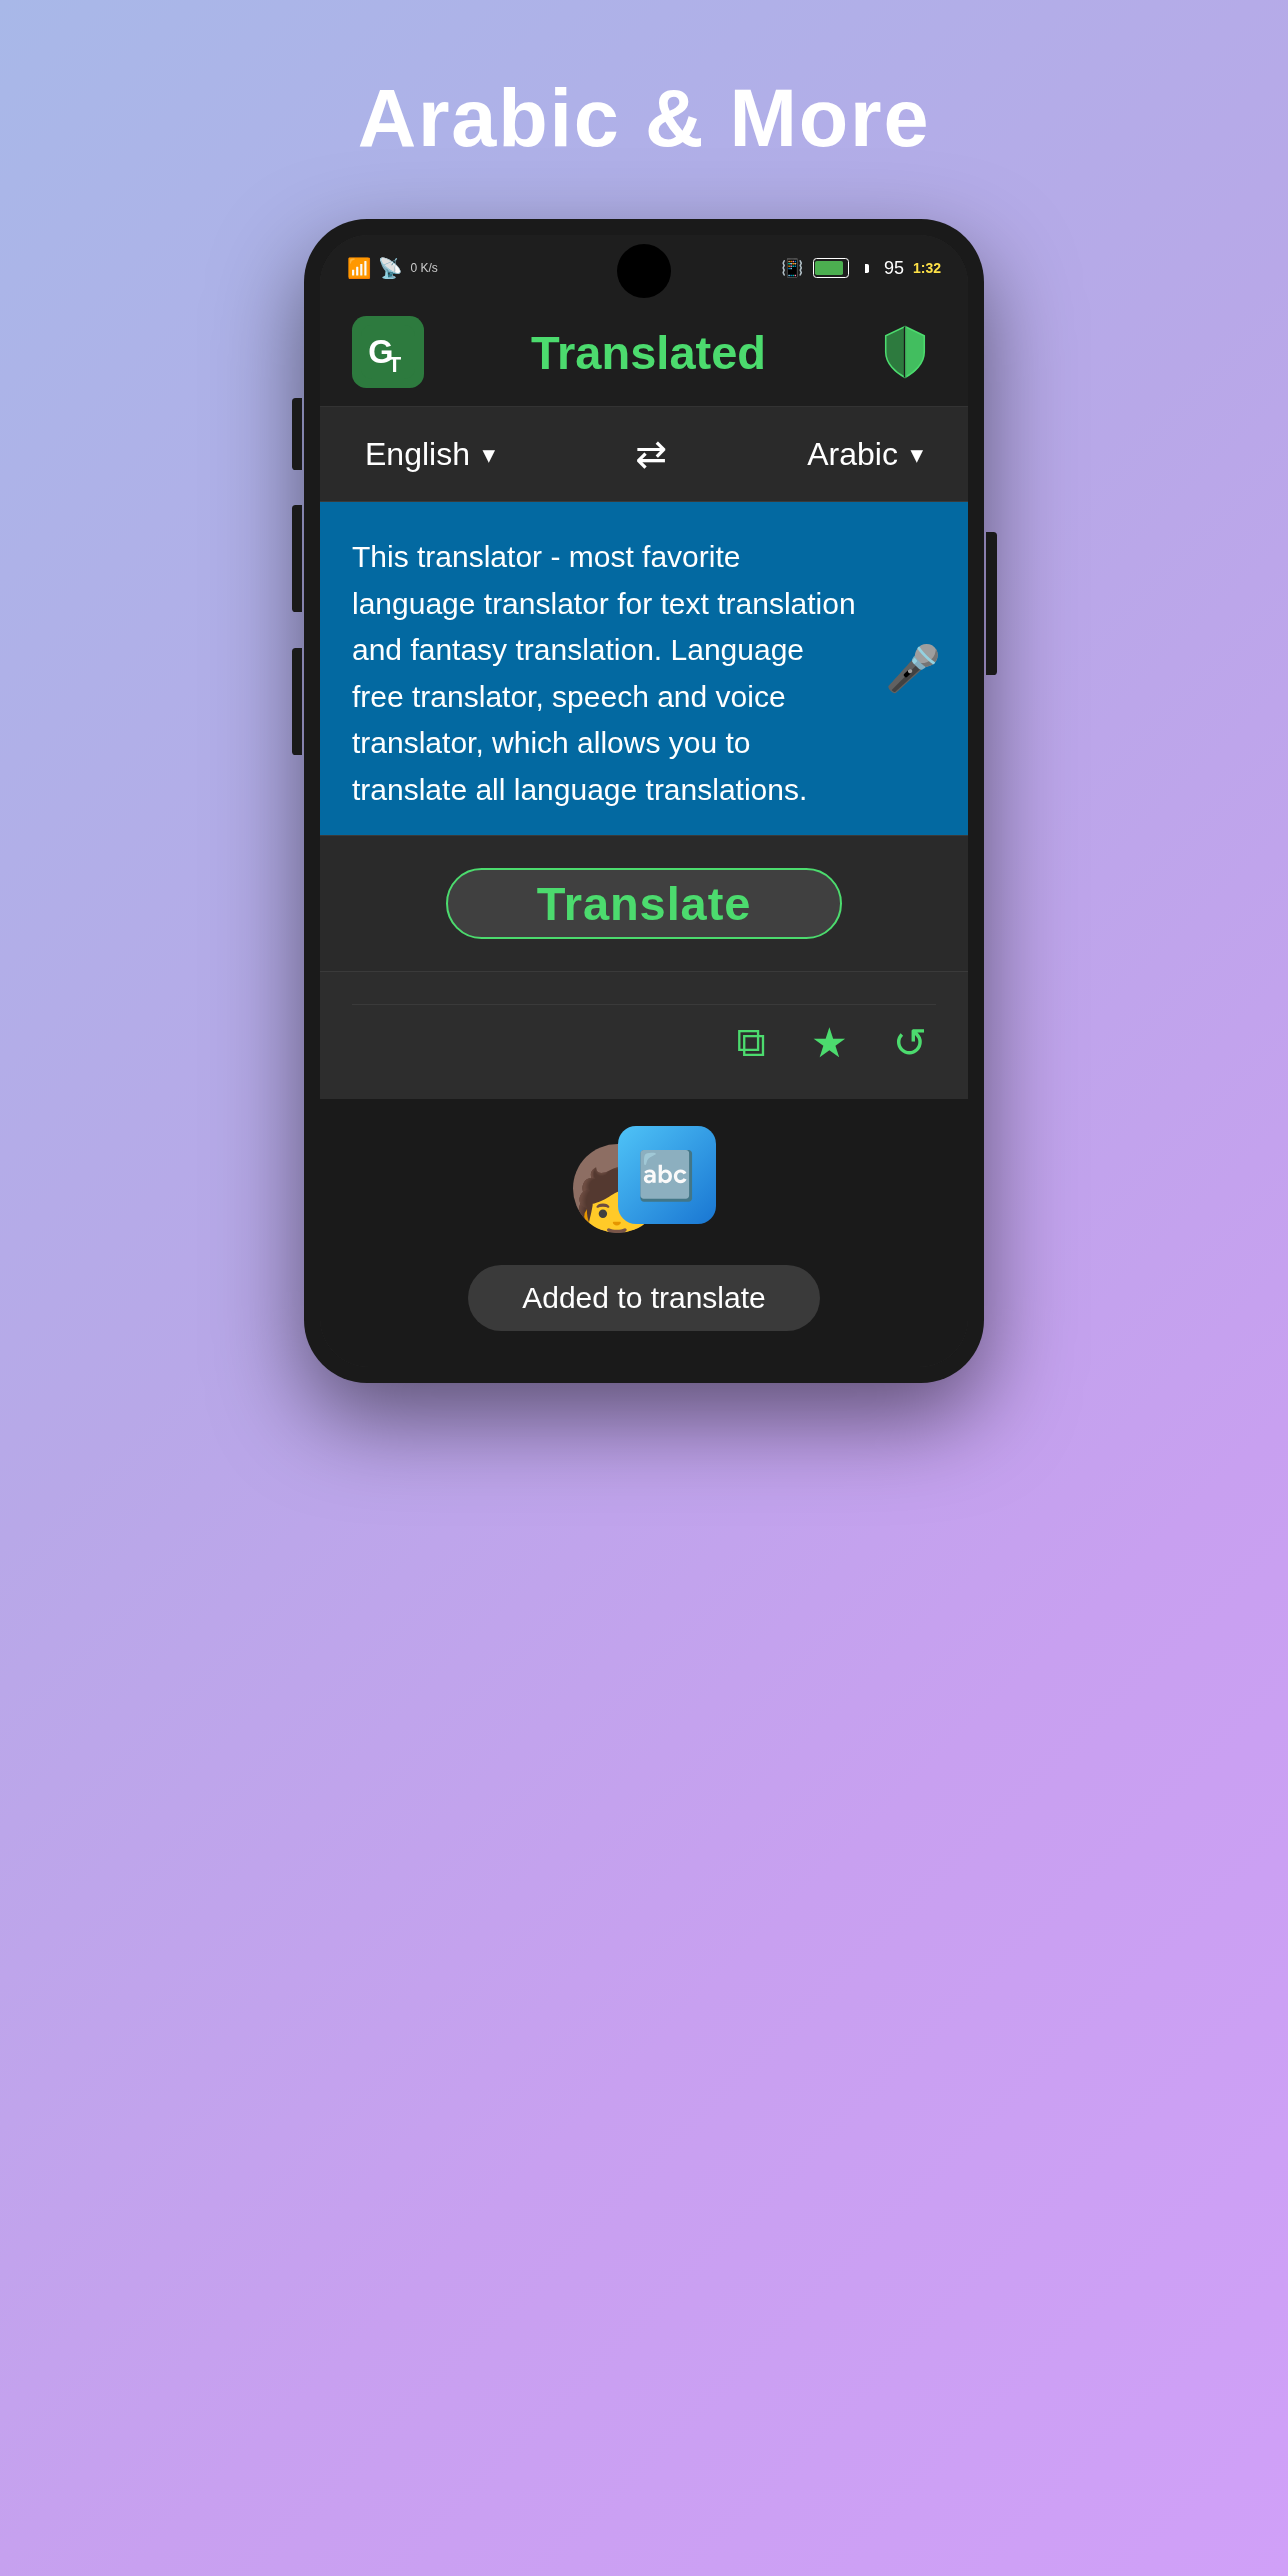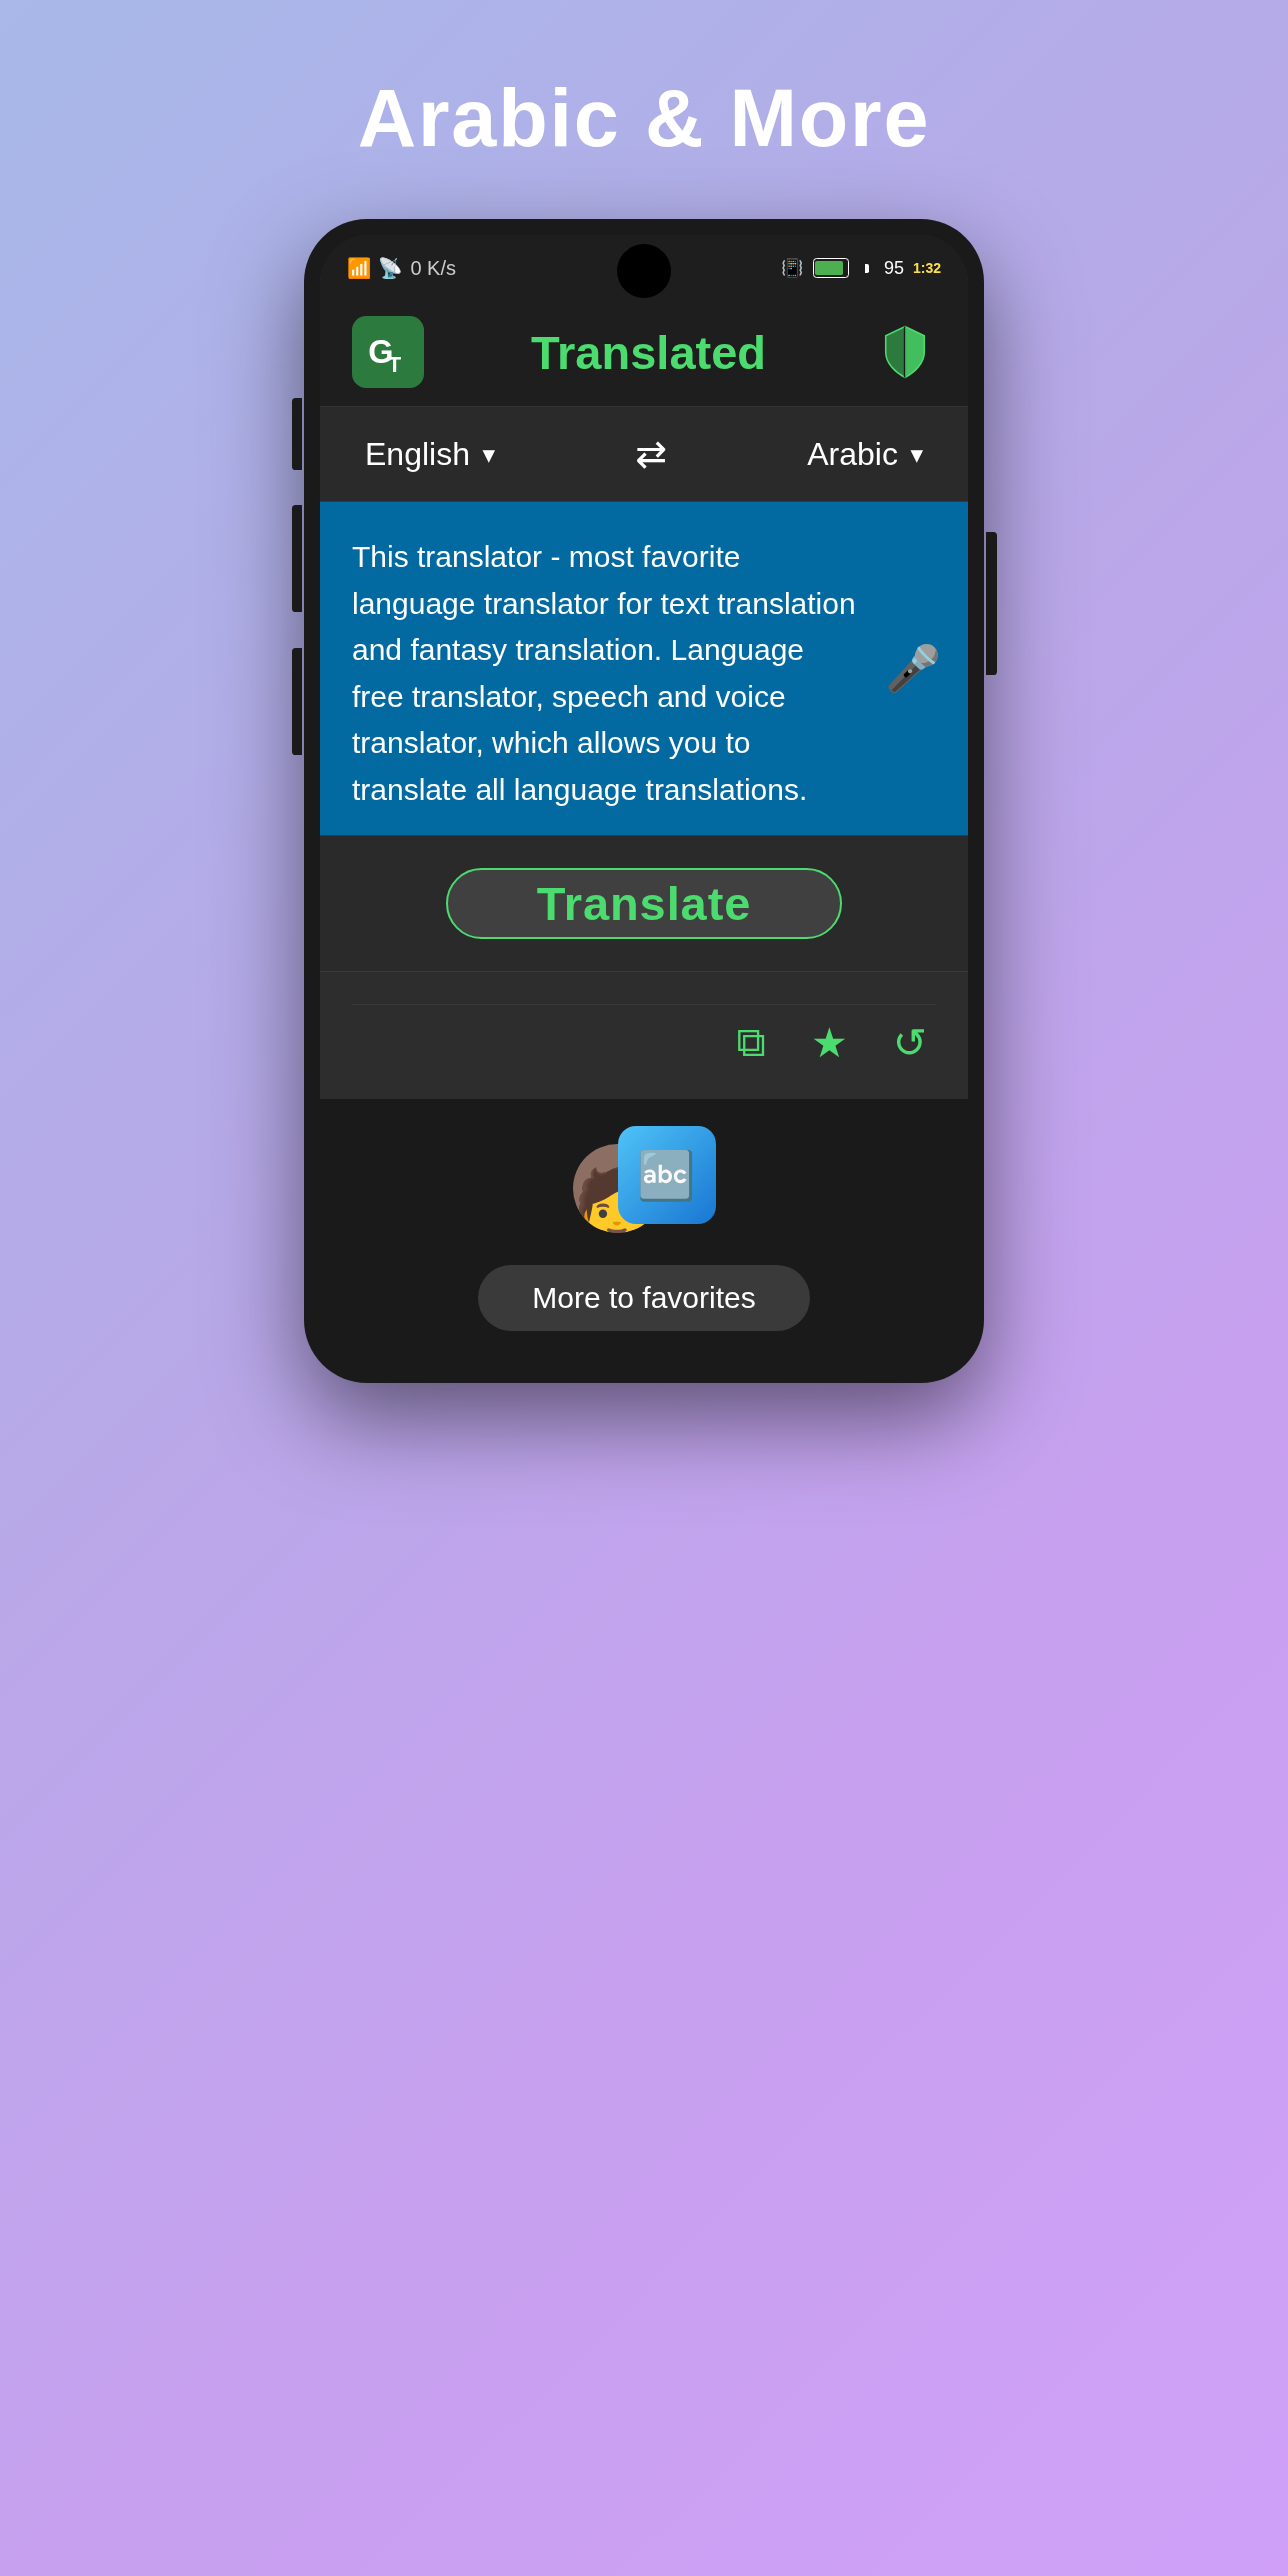--- a/index.html
+++ b/index.html
@@ -406,21 +406,21 @@
   <div class="side-button-left2"></div>
   <div class="side-button-left3"></div>
   <div class="side-button-right"></div>
 
   <div class="phone-inner">
 
     <div class="status-bar">
       <div class="status-left">
         <span class="signal-icon">📶</span>
         <span class="wifi-icon">📡</span>
-        <span class="data-speed" style="color:#ccc;font-size:20px;">0 K/s</span>
+        <span class="data-speed" style="color:#ccc;font-size:12px;">0 K/s</span>
       </div>
       <div class="status-center"></div>
       <div class="status-right">
         <span style="font-size:18px;">📳</span>
         <div class="battery-indicator">
           <div class="battery-box">
             <div class="battery-fill"></div>
           </div>
           <div class="battery-cap"></div>
           <span style="color:#fff;font-size:18px;">95</span>
@@ -486,19 +486,19 @@
         <div class="translate-badge">
           <span class="translate-badge-text">🔤</span>
         </div>
         <div class="avatar-container">
           <div class="avatar-circle">
             <span class="avatar-face">🧑</span>
           </div>
         </div>
       </div>
       <div class="favorites-toast">
-        <span class="favorites-text">More to favorites</span>
+        <span class="favorites-text">Added to translate</span>
       </div>
     </div>
 
   </div>
 </div>
 
 
 </body></html>

